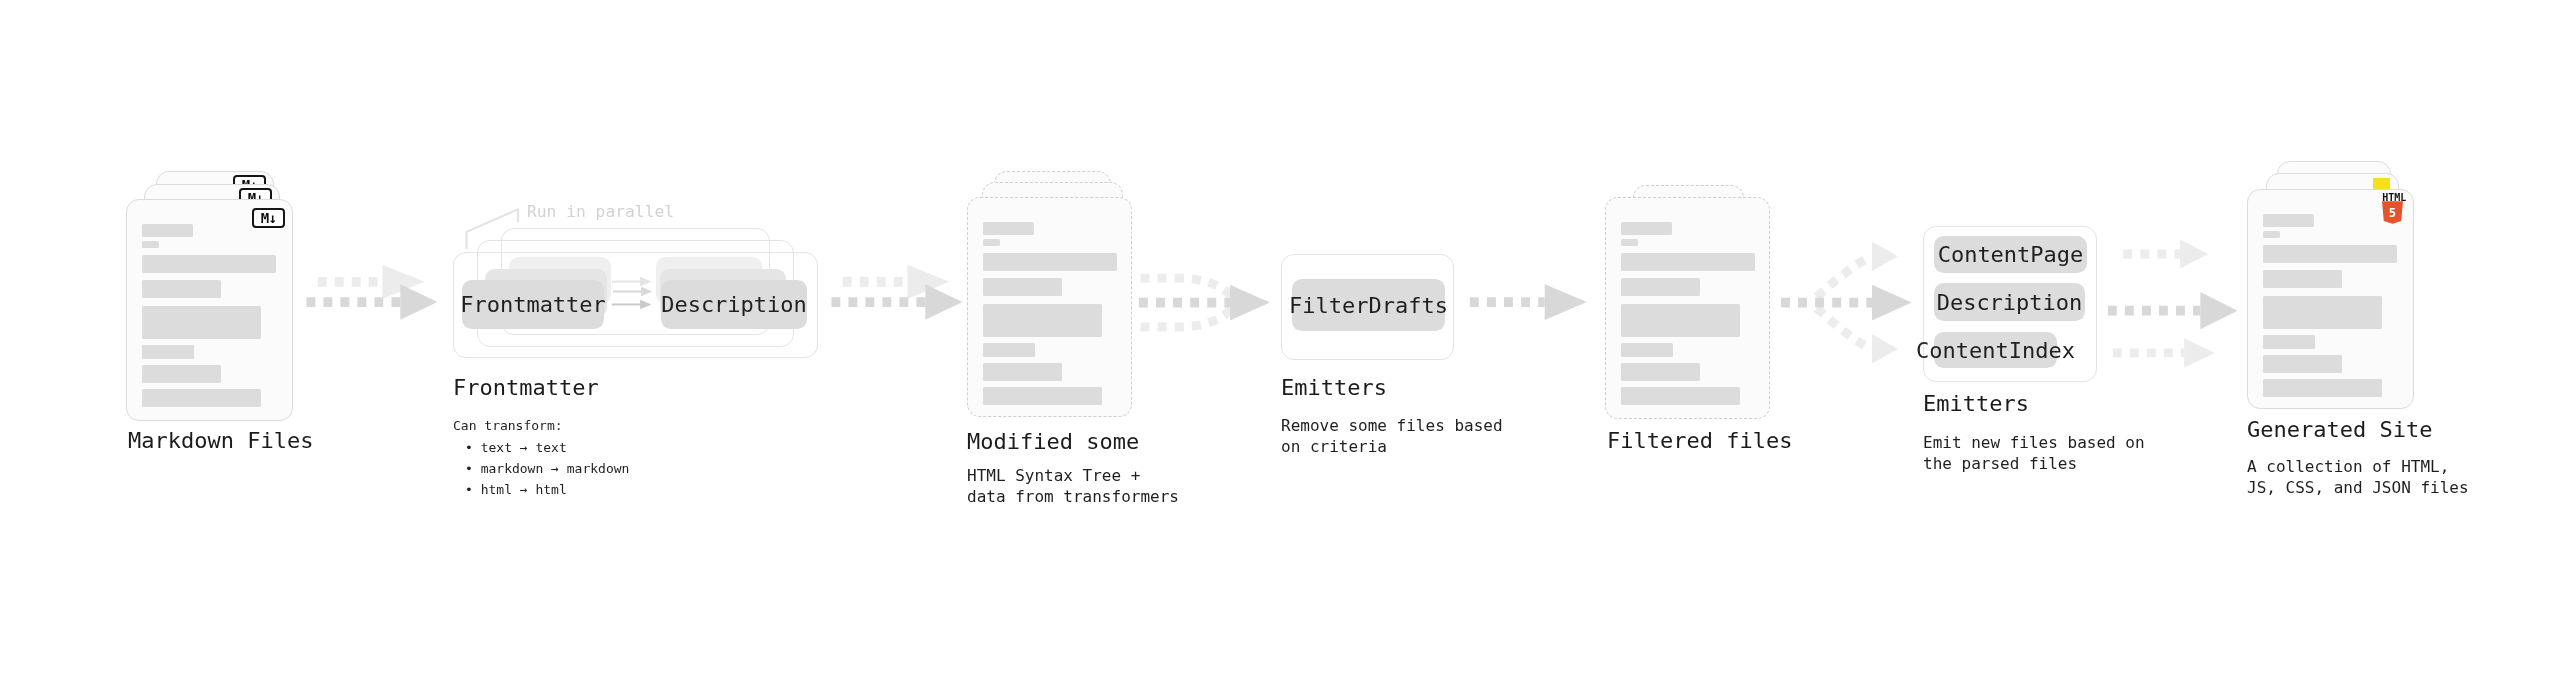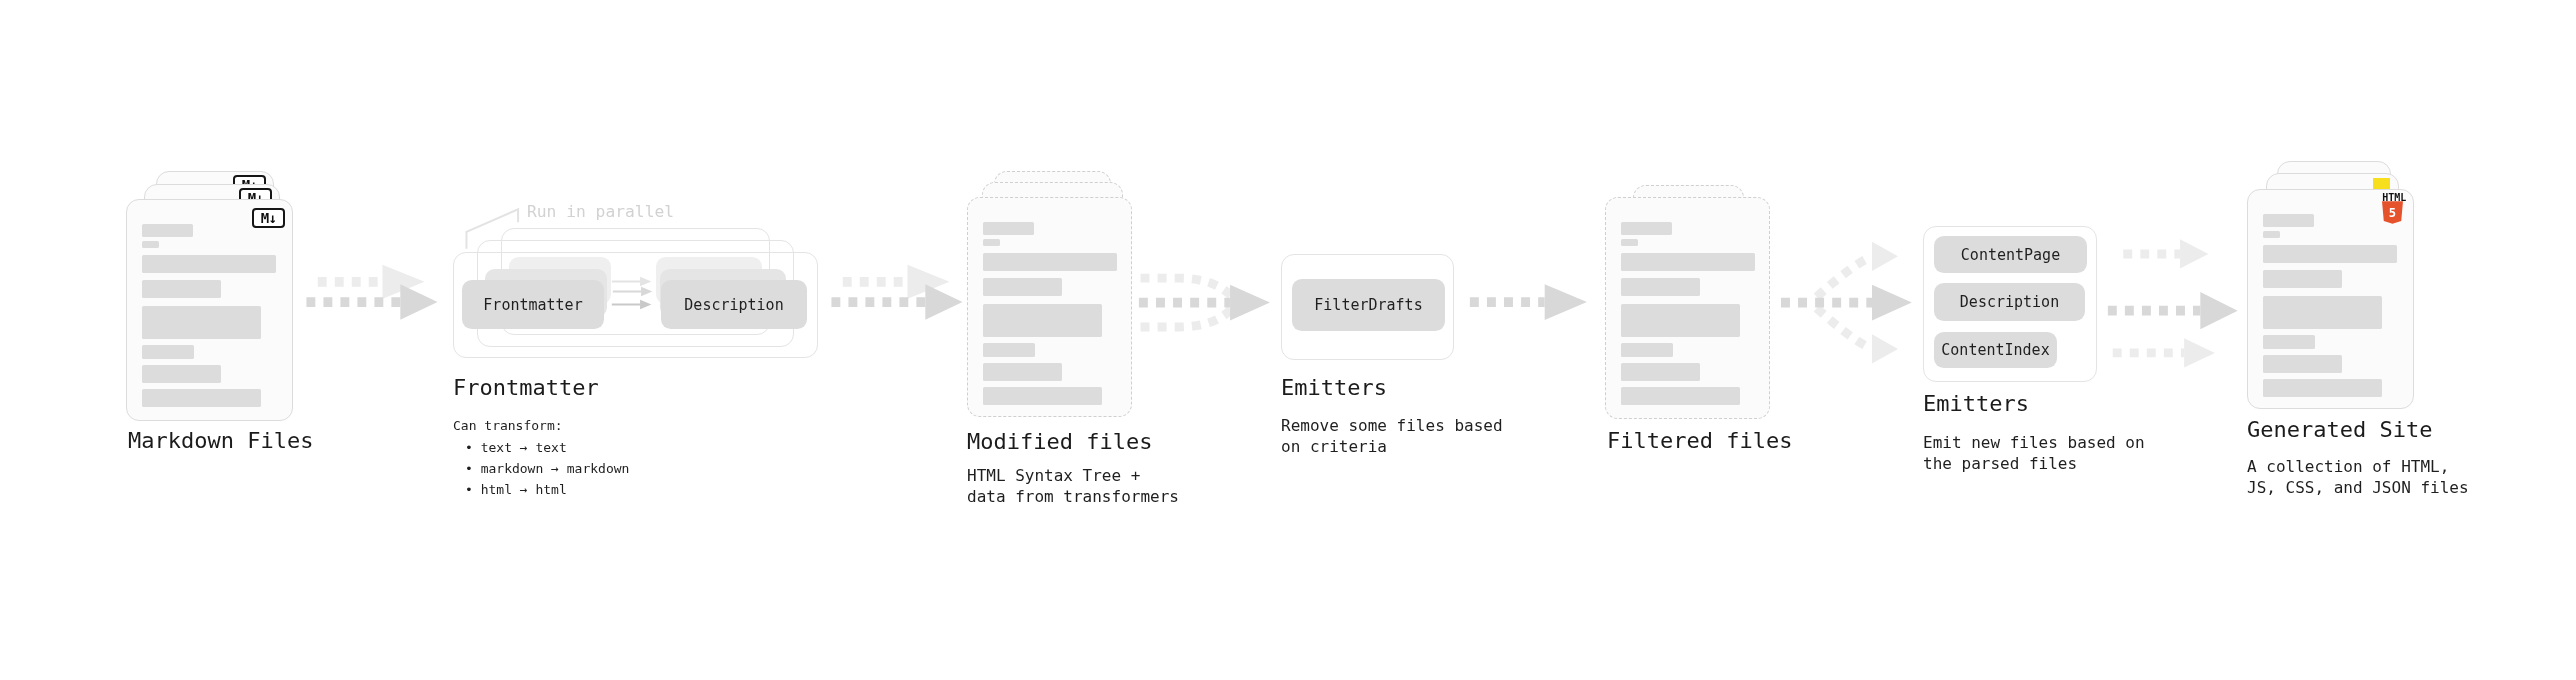--- a/index.html
+++ b/index.html
@@ -11,21 +11,21 @@
   
   .doc{position:absolute;background:#fbfbfb;border:1.6px solid #dcdcdc;border-radius:13px;box-sizing:border-box;}
   .doc.dashed{border:1.6px dashed #cfcfcf;background:#fbfbfb;}
   
   .doc-bars{position:absolute;inset:0;}
   
   .frame{position:absolute;border:1.6px solid #e4e4e4;border-radius:13px;box-sizing:border-box;background:transparent;}
   .frame.filled{background:#ffffff;}
   
   .pill{position:absolute;background:#dcdcdc;border-radius:9.8px;display:flex;align-items:center;justify-content:center;
-        font-size:15px;color:#1f1f1f;box-sizing:border-box;}
+        font-size:22px;color:#1f1f1f;box-sizing:border-box;}
   .pill.ghost1{background:#e5e5e5;}
   .pill.ghost2{background:#efefef;}
   
   .stage-label{position:absolute;font-size:22px;line-height:24.4px;color:#1b1b1b;white-space:nowrap;}
   .stage-desc{position:absolute;font-size:16px;line-height:21px;color:#1f1f1f;white-space:pre-line;}
   .bullet-line{font-size:13px;line-height:21.5px;color:#1f1f1f;white-space:nowrap;}
   .annotation{position:absolute;font-size:16.3px;color:#d2d2d2;white-space:nowrap;}
   
   .md-badge{position:absolute;background:#fff;border:2.4px solid #161616;border-radius:4.1px;width:32.5px;height:19.5px;
             display:flex;align-items:center;justify-content:center;font-weight:bold;font-size:14px;color:#111;box-sizing:border-box;letter-spacing:-0.8px;}
@@ -123,21 +123,21 @@
           <div style="position: absolute; left: 15.4px; top: 24.4px; width: 51px; height: 12.2px; background: rgb(220, 220, 220); border-radius: 1.6px;"></div>
           <div style="position: absolute; left: 15.4px; top: 41px; width: 17px; height: 6.5px; background: rgb(220, 220, 220); border-radius: 1.6px;"></div>
           <div style="position: absolute; left: 15.4px; top: 55px; width: 134px; height: 18px; background: rgb(220, 220, 220); border-radius: 1.6px;"></div>
           <div style="position: absolute; left: 15.4px; top: 80px; width: 79px; height: 18px; background: rgb(220, 220, 220); border-radius: 1.6px;"></div>
           <div style="position: absolute; left: 15.4px; top: 106px; width: 119px; height: 32.5px; background: rgb(220, 220, 220); border-radius: 1.6px;"></div>
           <div style="position: absolute; left: 15.4px; top: 145px; width: 52px; height: 14px; background: rgb(220, 220, 220); border-radius: 1.6px;"></div>
           <div style="position: absolute; left: 15.4px; top: 165px; width: 79px; height: 18px; background: rgb(220, 220, 220); border-radius: 1.6px;"></div>
           <div style="position: absolute; left: 15.4px; top: 189px; width: 119px; height: 18px; background: rgb(220, 220, 220); border-radius: 1.6px;"></div>
         </div>
     </div>
-    <div class="stage-label" style="left:967px;top:430px;">Modified files</div>
+    <div class="stage-label" style="left:967px;top:430px;">Modified some</div>
     <div class="stage-desc" style="left:967px;top:465px;">HTML Syntax Tree +
 data from transformers</div>
   </div>
 
   <svg class="abs" style="left:1134px;top:256px;" width="140" height="98" viewBox="0 0 172 120">
     <path d="M8,27 H55 Q98,27 120,49" fill="none" stroke="#ececec" stroke-width="11" stroke-dasharray="11 10"></path>
     <path d="M8,87 H55 Q98,87 120,65" fill="none" stroke="#ececec" stroke-width="11" stroke-dasharray="11 10"></path>
     <line x1="6" y1="57" x2="118" y2="57" stroke="#d8d8d8" stroke-width="12" stroke-dasharray="11 10"></line>
     <polygon points="118,35 118,79 167,57" fill="#d8d8d8"></polygon>
   </svg>

